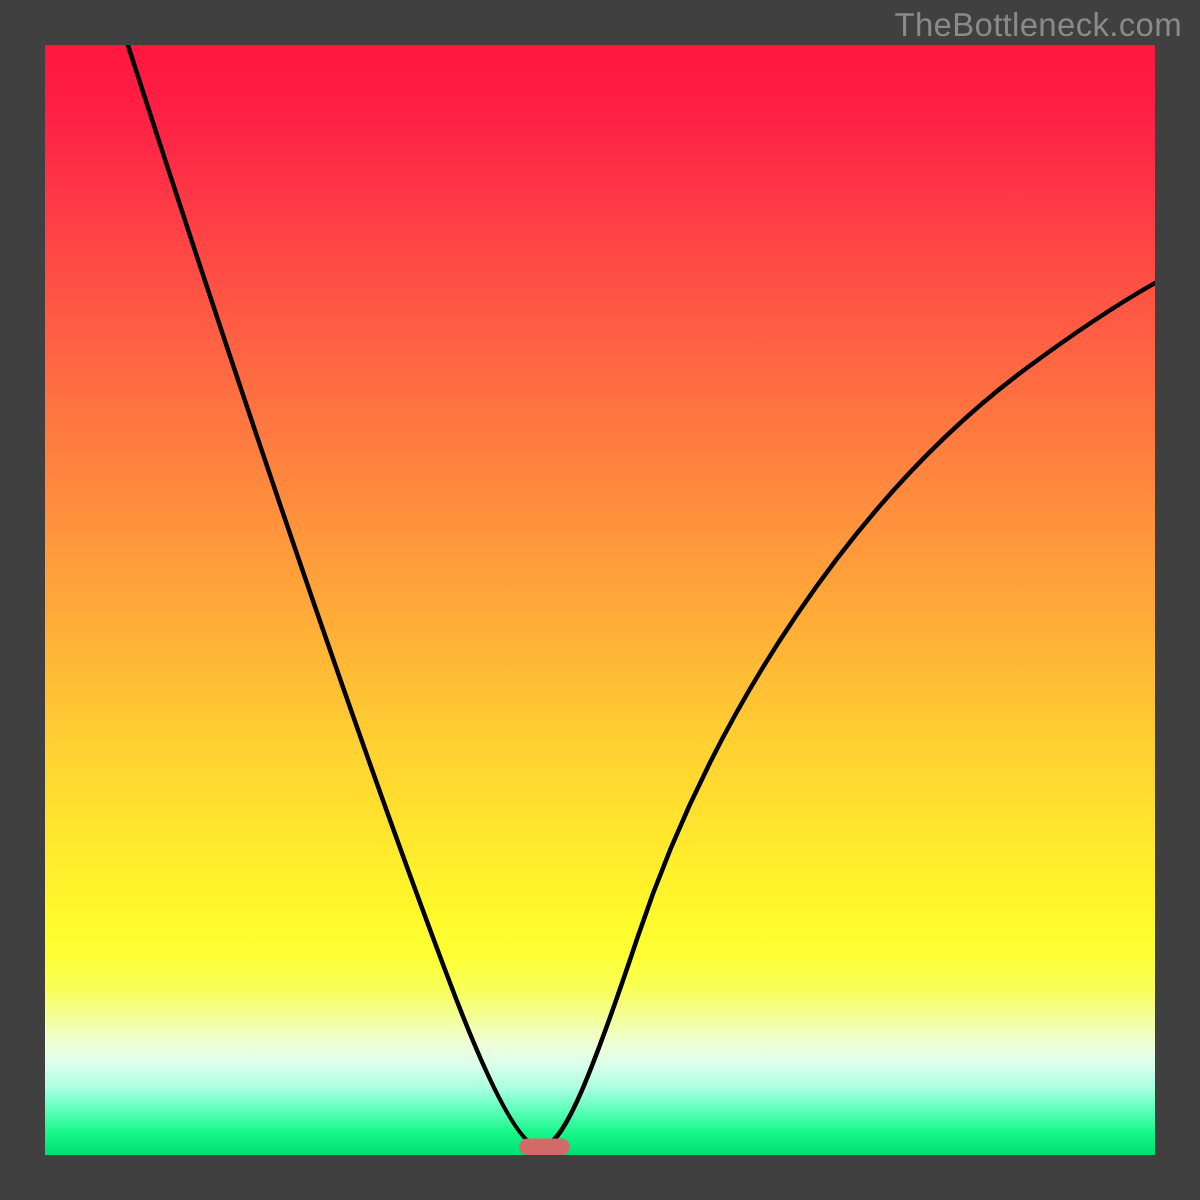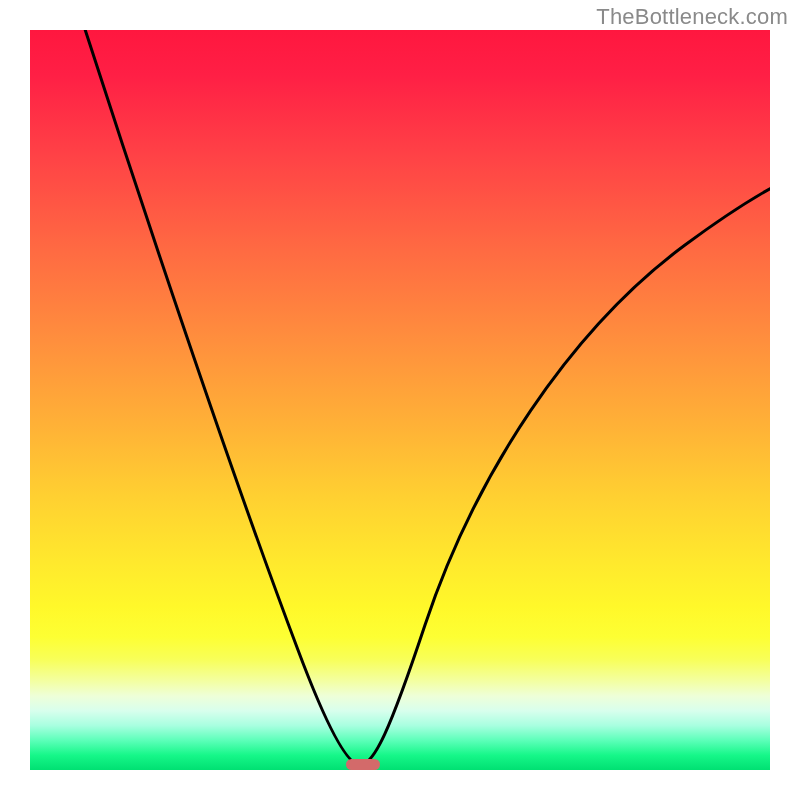--- a/index.html
+++ b/index.html
@@ -10,21 +10,21 @@
     background: #000;
     overflow: hidden;
     font-family: Arial, Helvetica, sans-serif;
   }
   .frame {
     position: absolute;
     top: 0;
     left: 0;
     width: 800px;
     height: 800px;
-    background: #ffffff;
+    background: #404040;
   }
   .plot-area {
     position: absolute;
     top: 30px;
     left: 30px;
     width: 740px;
     height: 740px;
     overflow: hidden;
   }
   .gradient {

